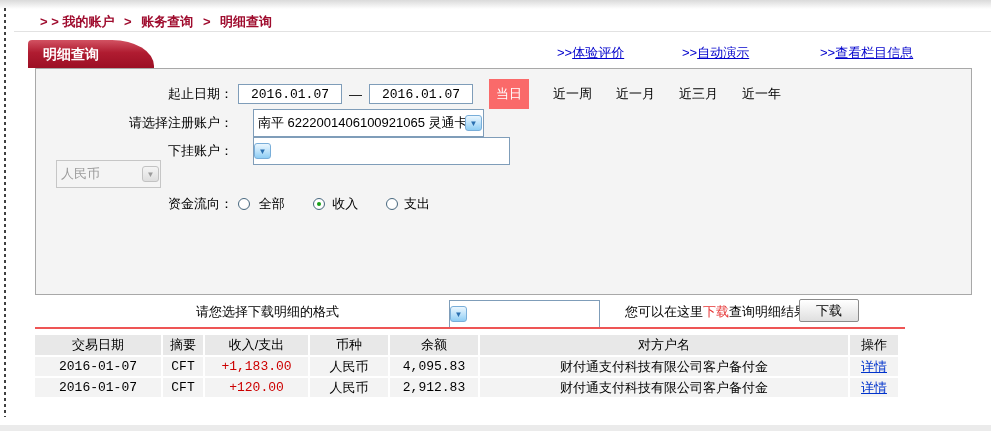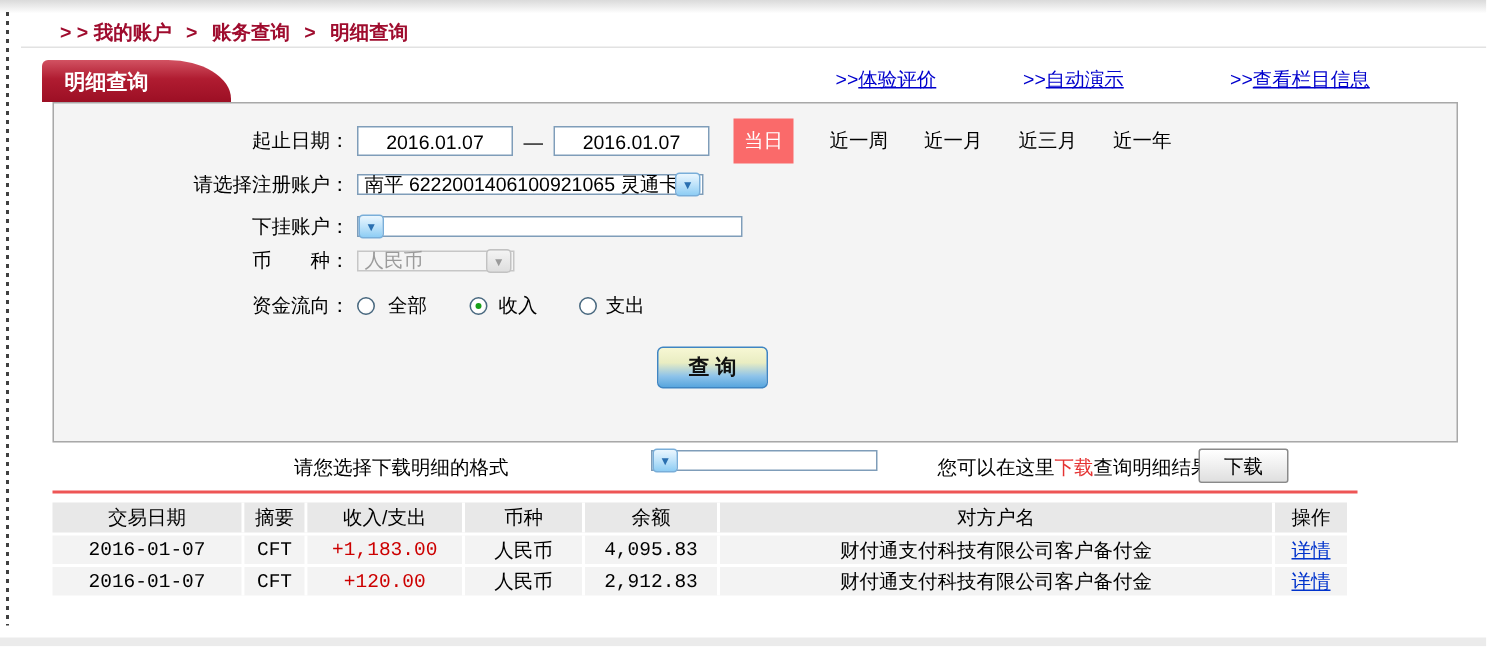--- a/index.html
+++ b/index.html
@@ -25,28 +25,28 @@
          color:#fff; font-weight:bold; font-size:14px; line-height:28px; padding-left:15px; cursor:pointer; }
   .hlink { position:absolute; top:44px; color:#0000cc; white-space:nowrap; cursor:pointer; }
   .hlink .u { text-decoration:underline; }
 
   
   .panel { position:absolute; top:68px; left:35px; width:937px; height:227px;
            background:#f4f4f4; border:1px solid #a8a8a8; }
   .frow { position:absolute; left:0; right:0; height:22px; display:flex; align-items:center; }
   .flabel { width:197px; text-align:right; flex:0 0 197px; }
   .date-input { width:104px; height:20px; border:1px solid #7f9db9; background:#fff;
-                text-align:center; font-family:Liberation Sans, sans-serif;
+                text-align:center; font-family:Liberation Mono, monospace;
                 font-size:13px; margin-left:5px; }
   .dash { margin:0 7px; }
   .quick { margin-left:24px; cursor:pointer; white-space:nowrap; }
   .quick.active { margin-left:16px; background:#fa6a6a; color:#fff; padding:6px 7px; }
 
-  .select { display:inline-flex; align-items:center; height:14px; border:1px solid #7f9db9;
-            background:#fff; margin-left:5px; cursor:pointer; }
+  .select { display:inline-flex; align-items:center; height:28px; border:1px solid #7f9db9;
+            background:#fff; margin-left:20px; cursor:pointer; }
   .select .sval { flex:1; padding:0 4px; white-space:nowrap; overflow:hidden; }
   .select .sarrow { width:17px; height:16px; margin-right:1px; flex:0 0 17px;
             border:1px solid #79aed9; border-radius:3px;
             background:linear-gradient(180deg,#eaf6fe 0%,#bfe3fa 50%,#8ecdf4 100%);
             color:#2a6fb0; font-size:8px; line-height:15px; text-align:center; }
   .select.disabled { border-color:#c6c6c6; background:#f4f4f4; color:#9b9b9b; cursor:default; }
   .select.disabled .sarrow { border-color:#c2c2c2;
             background:linear-gradient(#f4f4f4,#dedede); color:#9b9b9b; }
 
   .blue-link { color:#0033cc; text-decoration:underline; cursor:pointer; }
@@ -142,21 +142,20 @@
     </div>
 
     <div class="frow" style="top:71px">
       <span class="flabel">下挂账户：</span>
       <div class="select" style="width:257px">
         <span class="sarrow">▼</span>
       </div>
     </div>
 
     <div class="frow" style="top:94px">
-      <span class="flabel">币　　种：</span>
       <div class="select disabled" style="width:105px">
         <span class="sval">人民币</span>
         <span class="sarrow">▼</span>
       </div>
     </div>
 
     <div class="frow" style="top:124px">
       <span class="flabel" style="margin-right:5px">资金流向：</span>
       <span class="radio-opt">
         <span class="radio"></span>
@@ -165,21 +164,20 @@
       <span class="radio-opt">
         <span class="radio checked"></span>
         <span class="radio-label" style="margin-left:4px">收入</span>
       </span>
       <span class="radio-opt">
         <span class="radio"></span>
         <span class="radio-label" style="margin-left:2px">支出</span>
       </span>
     </div>
 
-    <button class="query-btn">查 询</button>
   </div>
 
   <div class="download-row">
     <span class="dl-label">请您选择下载明细的格式</span>
     <div class="select dl-select">
       <span class="sarrow">▼</span>
     </div>
     <span class="dl-hint">
       <span>您可以在这里</span><a class="red-word">下载</a><span>查询明细结果</span>
     </span>

